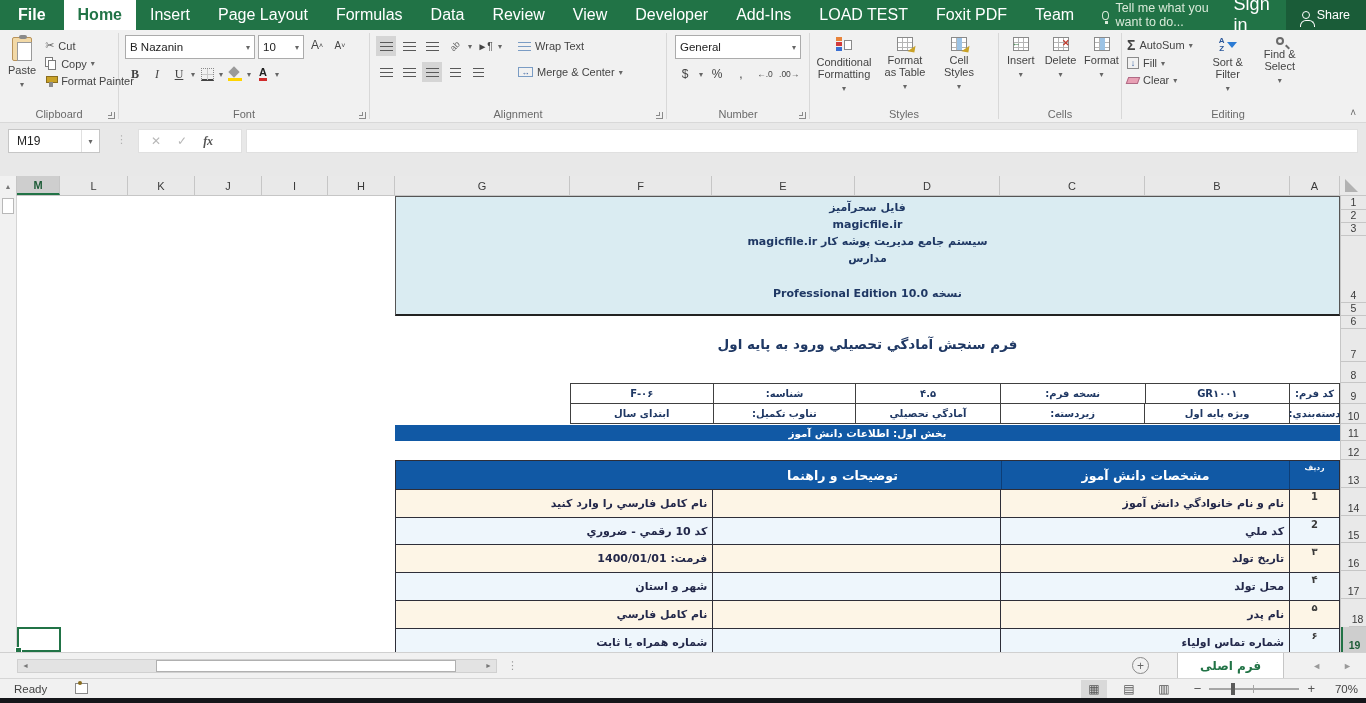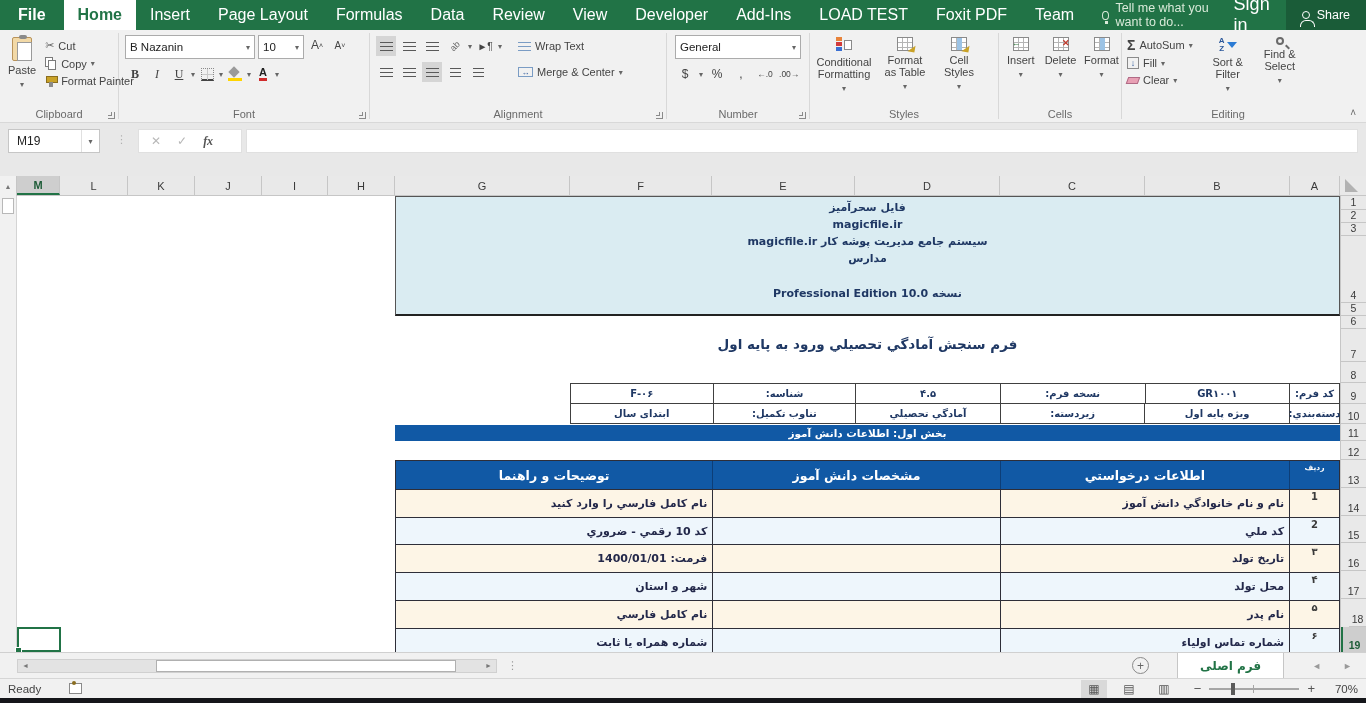--- a/index.html
+++ b/index.html
@@ -137,21 +137,21 @@
   .harrow { width:15px; height:12px; display:flex; align-items:center; justify-content:center; font-size:7px; color:#777; cursor:pointer; }
   #hthumb { position:absolute; left:138px; width:300px; height:12px; background:#fff; border:1px solid #b0b0b0; cursor:grab; }
   #tabbar .tdots { color:#999; font-size:11px; margin-left:10px; }
   #addsheet { margin-left:auto; width:17px; height:17px; border:1px solid #8a8a8a; border-radius:50%; display:flex; align-items:center; justify-content:center; font-size:12px; color:#666; cursor:pointer; }
   #sheettab { margin-left:28px; height:26px; background:#fff; border-left:1px solid #c6c6c6; border-right:1px solid #c6c6c6; display:flex; align-items:center; justify-content:center; padding:0 22px; color:#217346; font-weight:bold; font-size:12px; direction:rtl; cursor:pointer; }
   #tabnav { margin-left:28px; margin-right:14px; display:flex; gap:22px; color:#9a9a9a; font-size:9px; }
   #tabnav span { cursor:pointer; }
 
   
   #statusbar { position:absolute; top:678px; left:0; width:1366px; height:20px; background:#f1f1f1; border-top:1px solid #d6d6d6; display:flex; align-items:center; font-size:11.5px; color:#444; }
-  #ready { margin-left:8px; }
+  #ready { margin-left:14px; }
   #macroicon { margin-left:28px; width:13px; height:11px; border:1px solid #8a8a8a; background:#fff; position:relative; cursor:pointer; }
   #macroicon:after { content:""; position:absolute; left:2px; top:-3px; width:4px; height:4px; border-radius:50%; background:#8a6d1f; }
   #sb-right { margin-left:auto; display:flex; align-items:center; gap:9px; margin-right:8px; }
   .viewbtn { width:26px; height:18px; display:flex; align-items:center; justify-content:center; font-size:12px; color:#555; cursor:pointer; }
   .viewbtn.sel { background:#d9d9d9; }
   #zoomctl { display:flex; align-items:center; gap:8px; margin-left:8px; }
   #zoomtrack { position:relative; width:90px; height:2px; background:#a6a6a6; }
   #zoomtrack .notch { position:absolute; left:44px; top:-3px; width:1px; height:8px; background:#a6a6a6; }
   #zoomthumb { position:absolute; left:22px; top:-5px; width:4px; height:12px; background:#5a5a5a; cursor:grab; }
   .zbtn { font-size:13px; color:#555; cursor:pointer; }
@@ -476,21 +476,20 @@
         <div class="mcell" style="width:143px;">تناوب تكميل:</div>
         <div class="mcell" style="width:142px;">ابتدای سال</div>
       </div>
     </div>
 
     <div class="cellblock fa" id="banner">بخش اول: اطلاعات دانش آموز</div>
 
     <div class="cellblock" id="maintable">
       <div class="thead">
         <div class="th no fa" style="width:50px;">رديف</div>
-        <div class="th fa" style="width:290px;">اطلاعات درخواستي</div>
         <div class="th fa" style="width:288px;">مشخصات دانش آموز</div>
         <div class="th fa" style="width:317px;">توضيحات و راهنما</div>
       </div>
       <div class="trow cream" style="height:28px;">
         <div class="td no fa" style="width:50px;">1</div>
         <div class="td fa" style="width:290px;">نام و نام خانوادگي دانش آموز</div>
         <div class="td fa" style="width:288px;"></div>
         <div class="td fa" style="width:317px;">نام كامل فارسي را وارد كنيد</div>
       </div>
       <div class="trow blue" style="height:27px;">

